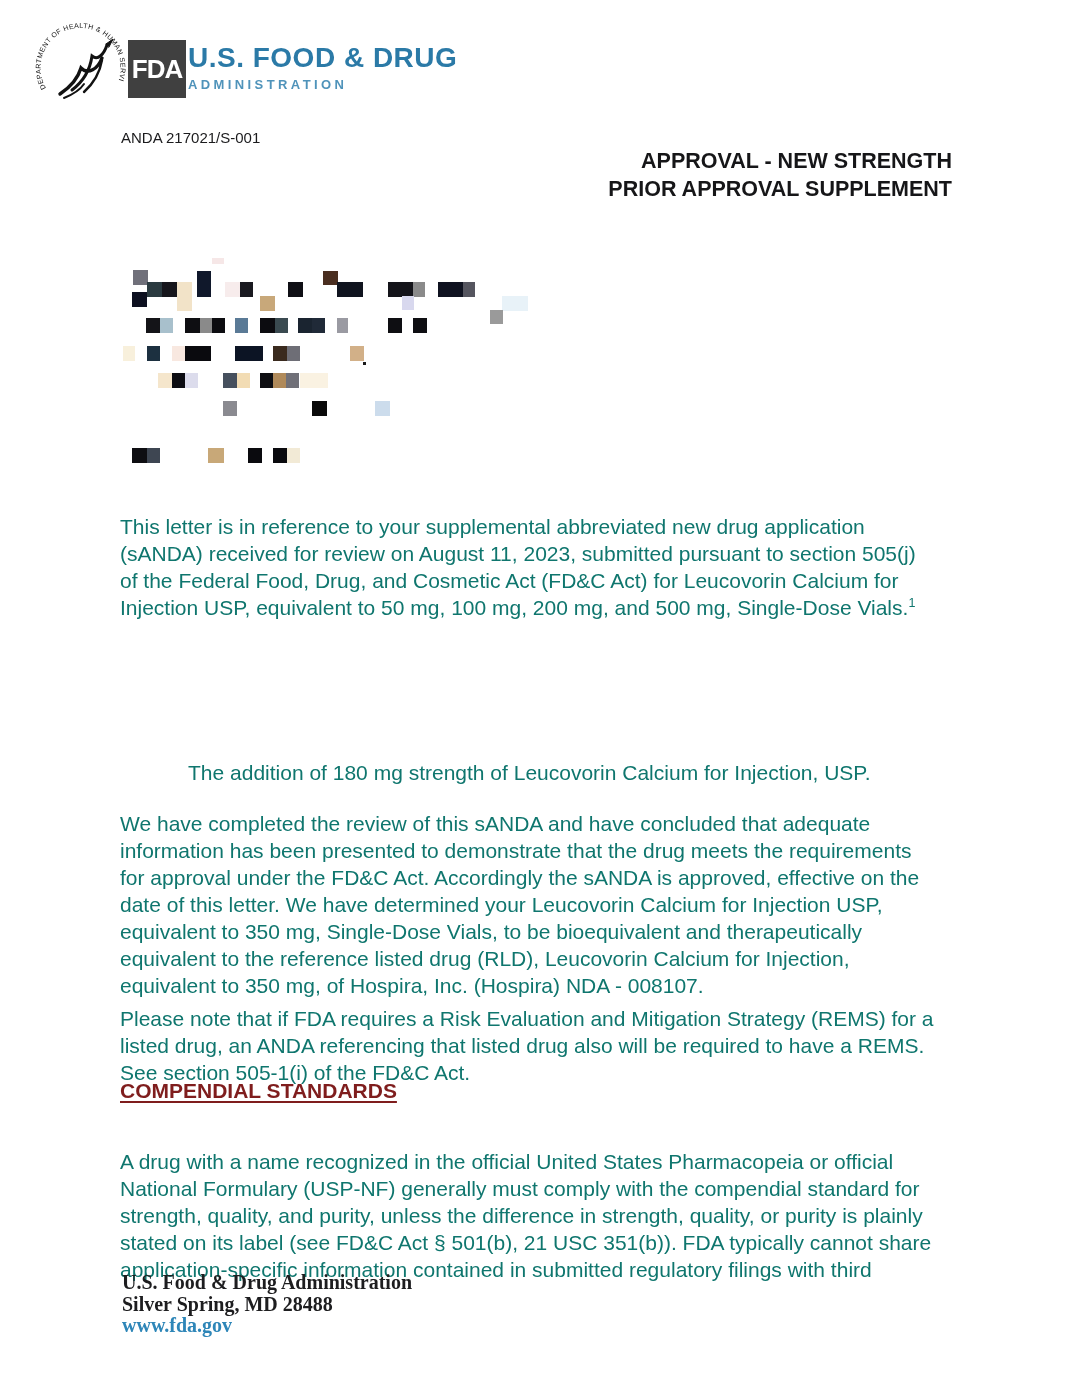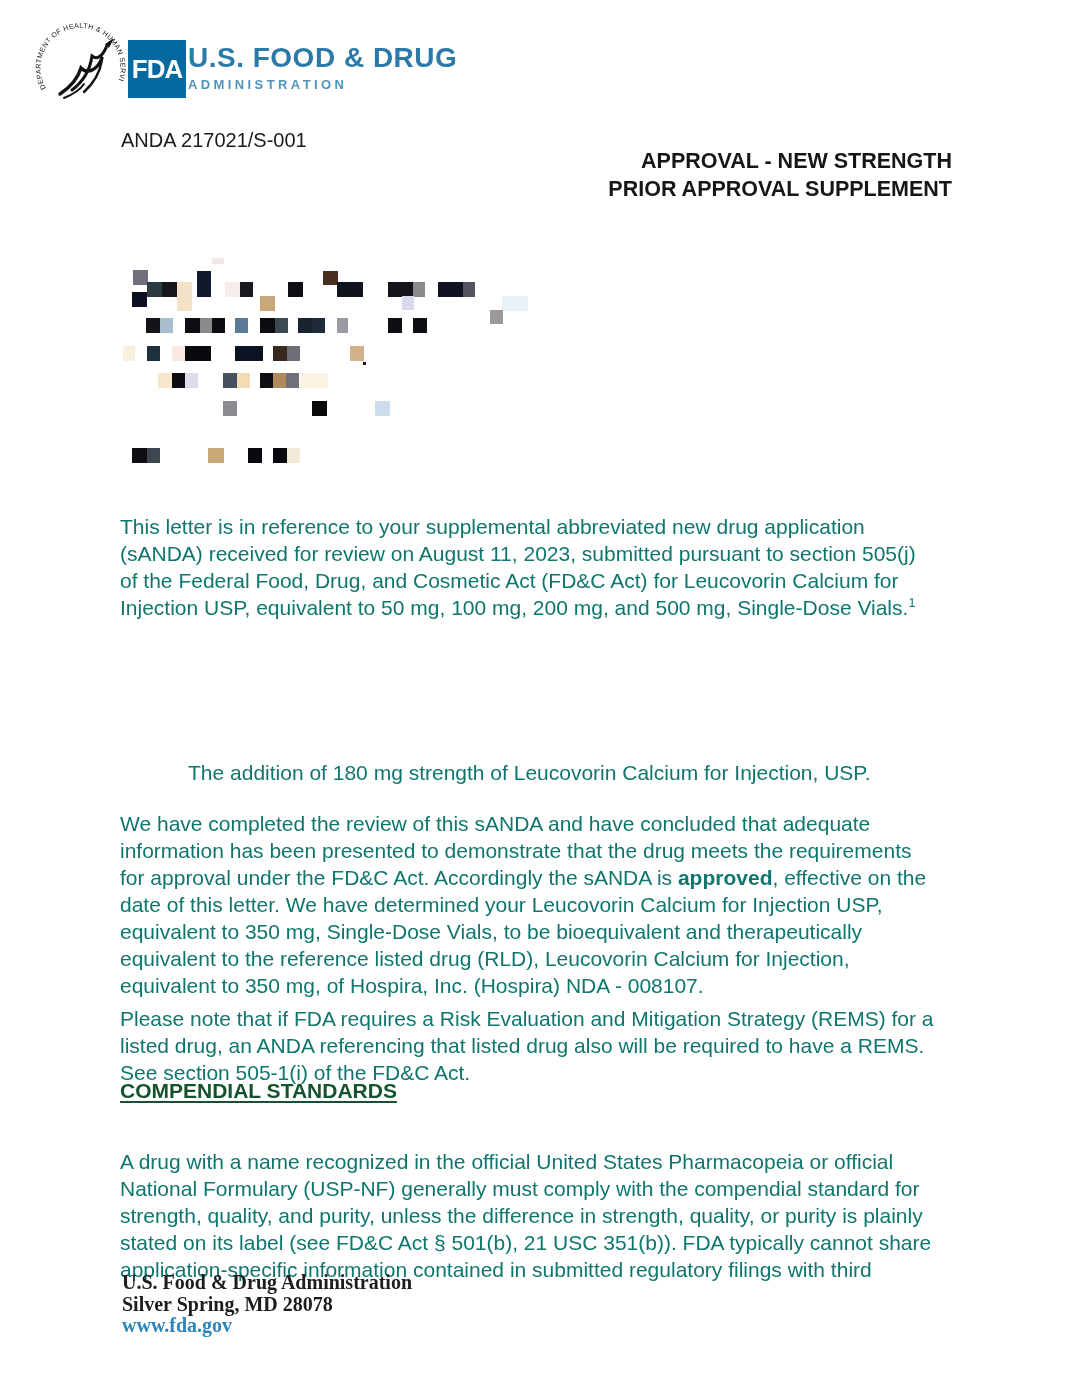--- a/index.html
+++ b/index.html
@@ -11,50 +11,50 @@
     background:#ffffff;
     font-family:"Liberation Sans", sans-serif;
     color:#1c1c1e;
     overflow:hidden;
   }
 
   
   .seal { position:absolute; left:34px; top:18px; width:96px; height:96px; }
   .fda-lockup { position:absolute; left:128px; top:40px; display:flex; }
   .fda-box {
-    width:58px; height:58px; background:#0369a1;
+    width:58px; height:58px; background:#404040;
     display:flex; align-items:center; justify-content:center;
     color:#ffffff; font-weight:bold; font-size:26px; letter-spacing:-1px;
   }
   .wordmark { margin-left:2px; padding-top:3px; }
   .wordmark-1 { font-weight:bold; font-size:28px; color:#2b7aa7; letter-spacing:0.5px; line-height:30px; }
   .wordmark-2 { font-weight:bold; font-size:13px; color:#4f93ba; letter-spacing:3.4px; margin-top:4px; }
 
   
-  .app-number { position:absolute; left:121px; top:129px; font-size:20px; color:#1b1b1d; }
+  .app-number { position:absolute; left:121px; top:129px; font-size:15px; color:#1b1b1d; }
   .supplement-block {
     position:absolute; right:128px; top:147px;
     text-align:right; font-weight:bold; font-size:21.5px; line-height:28px; color:#161618;
   }
 
   
   .redaction { position:absolute; left:122px; top:258px; width:440px; height:212px; }
   .rcell { position:absolute; }
 
   
   .para {
     position:absolute; left:120px;
     font-size:21px; line-height:27px; white-space:nowrap; color:#0f766e;
   }
-  .para b { font-weight:bold; }
+  .para b { font-weight:normal; }
   .para sup { font-size:12.5px; vertical-align:super; line-height:0; }
   .indent { left:188px; }
   .section-heading {
     position:absolute; left:120px;
-    font-size:21px; font-weight:bold; color:#14532d;
+    font-size:21px; font-weight:bold; color:#7f1d1d;
     text-decoration:underline; text-decoration-thickness:2px; text-underline-offset:3px;
   }
 
   
   .footer {
     position:absolute; left:122px; top:1272px;
     font-family:"Liberation Serif", serif;
     font-weight:bold; font-size:20px; line-height:21.5px; color:#1d1d1f;
   }
   .footer .site { color:#2e86b8; text-decoration:none; display:inline-block; }
@@ -170,17 +170,17 @@
   <p class="para" style="top:789px"><span>We have completed the review of this sANDA and have concluded that adequate<br>information has been presented to demonstrate that the drug meets the requirements<br>for approval under the FD&amp;C Act. Accordingly the sANDA is </span><b>approved</b><span>, effective on the<br>date of this letter. We have determined your Leucovorin Calcium for Injection USP,<br>equivalent to 350 mg, Single-Dose Vials, to be bioequivalent and therapeutically<br>equivalent to the reference listed drug (RLD), Leucovorin Calcium for Injection,<br>equivalent to 350 mg, of Hospira, Inc. (Hospira) NDA - 008107.</span></p>
 
   <p class="para" style="top:984px">Please note that if FDA requires a Risk Evaluation and Mitigation Strategy (REMS) for a<br>listed drug, an ANDA referencing that listed drug also will be required to have a REMS.<br>See section 505-1(i) of the FD&amp;C Act.</p>
 
   <div class="section-heading" style="top:1079px">COMPENDIAL STANDARDS</div>
 
   <p class="para" style="top:1127px">A drug with a name recognized in the official United States Pharmacopeia or official<br>National Formulary (USP-NF) generally must comply with the compendial standard for<br>strength, quality, and purity, unless the difference in strength, quality, or purity is plainly<br>stated on its label (see FD&amp;C Act § 501(b), 21 USC 351(b)). FDA typically cannot share<br>application-specific information contained in submitted regulatory filings with third</p>
 
   <div class="footer">
     <div>U.S. Food &amp; Drug Administration</div>
-    <div>Silver Spring, MD 28078</div>
+    <div>Silver Spring, MD 28488</div>
     <a class="site" href="#">www.fda.gov</a>
   </div>
 
 </div>
 
 </body></html>

